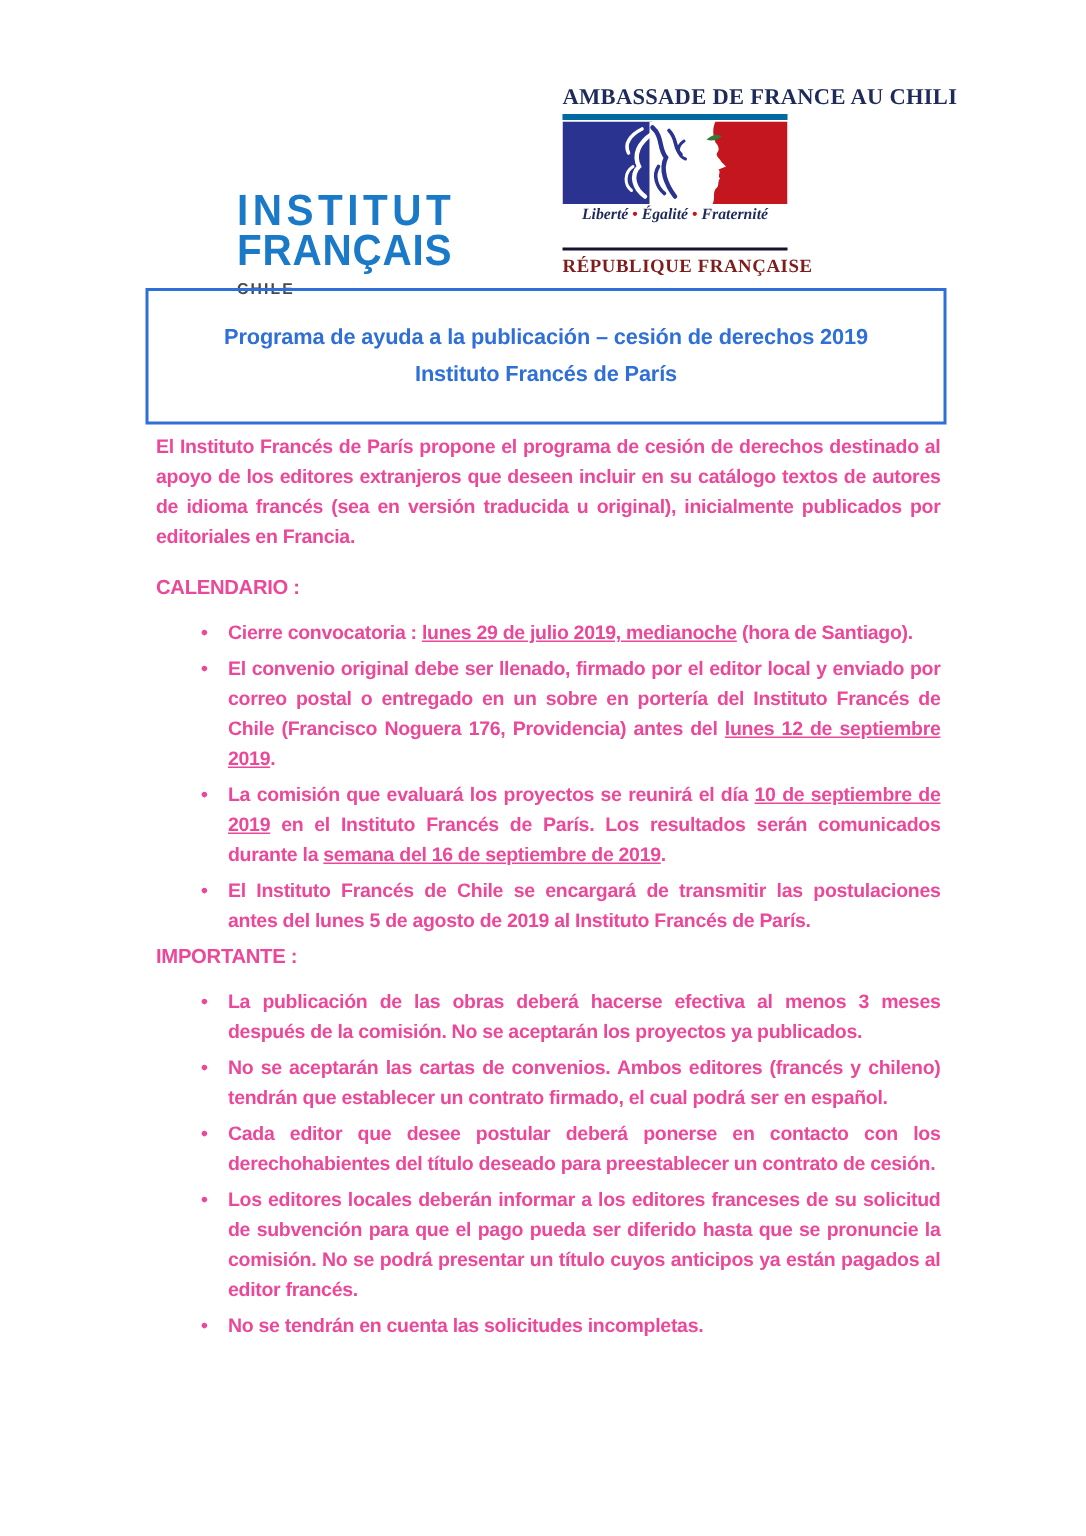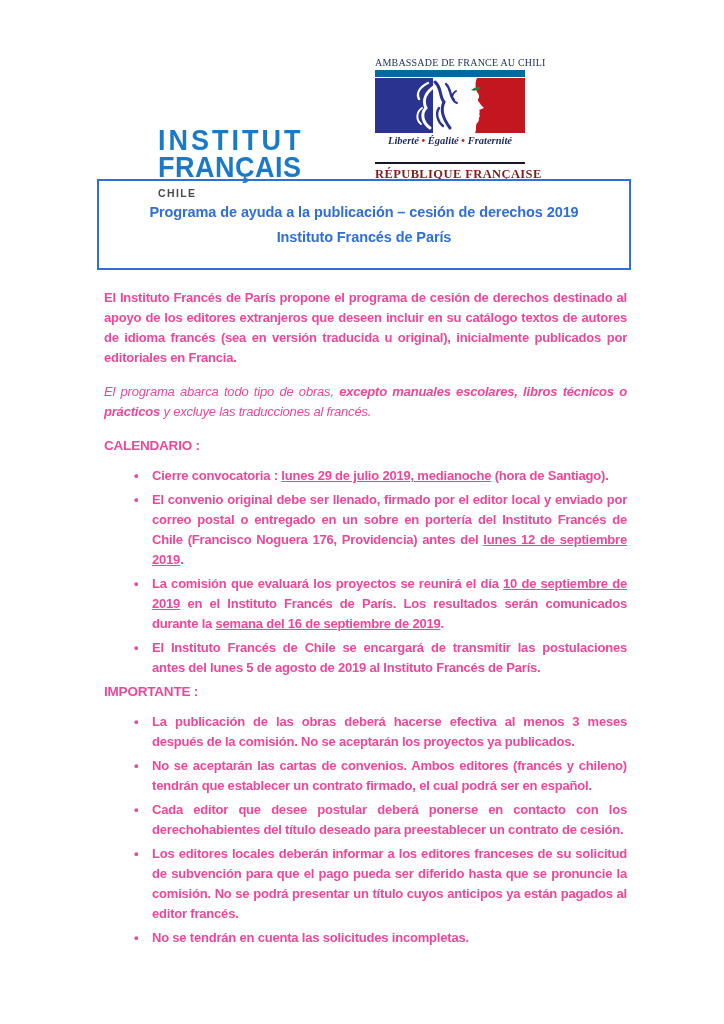--- a/index.html
+++ b/index.html
@@ -17,40 +17,40 @@
   
   .institut-logo { position: absolute; left: 158px; top: 80px; width: 160px; margin-top: 47px; }
   .il-lines { color: #1b7ac8; font-weight: bold; line-height: 25px; transform: scaleY(1.08); transform-origin: top left; }
   .il-line1 { font-size: 27px; letter-spacing: 3px; }
   .il-line2 { font-size: 27px; letter-spacing: 0.5px; }
   .il-country { margin-top: 10px; font-size: 10.5px; font-weight: bold; letter-spacing: 1.4px; color: #4a4a4a; }
 
   .embassy-logo { position: absolute; left: 375px; top: 57px; width: 150px; text-align: center; }
   .emb-title {
     font-family: "Liberation Serif", serif;
-    font-weight: normal; font-size: 10px; letter-spacing: 0.2px;
+    font-weight: bold; font-size: 15px; letter-spacing: 0.2px;
     color: #1e2a5a; white-space: nowrap;
-    padding-bottom: 2px; border-bottom: 7px solid #0369a1;
+    padding-bottom: 2px; border-bottom: 4px solid #0369a1;
   }
   .emb-flag { display: block; width: 150px; height: 55px; margin-top: 1px; }
   .emb-motto {
     font-family: "Liberation Serif", serif; font-style: italic; font-weight: bold;
     font-size: 10.5px; color: #1e2a5a; white-space: nowrap;
     margin-top: 2px; padding-bottom: 16px; border-bottom: 2px solid #14142e;
   }
   .emb-motto .red { color: #c4161e; font-style: normal; }
   .emb-republic {
     font-family: "Liberation Serif", serif; font-weight: bold;
     font-size: 12.5px; letter-spacing: 0.4px; color: #7f1d1d;
     margin-top: 3px; white-space: nowrap;
   }
 
   
   .title-box {
-    position: absolute; left: 97px; top: 179px; width: 534px; height: 91px;
+    position: absolute; left: 97px; top: 192px; width: 534px; height: 91px;
     border: 2px solid #2f6fd8;
     display: flex; flex-direction: column; align-items: center; justify-content: center;
     text-align: center;
   }
   .title-line { color: #2f6fd8; font-weight: bold; font-size: 14.5px; line-height: 25px; letter-spacing: -0.1px; }
 
   
   .content {
     position: absolute; left: 104px; top: 288px; width: 523px;
     font-size: 13px; line-height: 20px; font-weight: bold;
@@ -98,21 +98,20 @@
     <div class="emb-republic">RÉPUBLIQUE FRANÇAISE</div>
   </div>
 
   <div class="title-box">
     <div class="title-line">Programa de ayuda a la publicación – cesión de derechos 2019</div>
     <div class="title-line">Instituto Francés de París</div>
   </div>
 
   <div class="content">
     <p>El Instituto Francés de París propone el programa de cesión de derechos destinado al apoyo de los editores extranjeros que deseen incluir en su catálogo textos de autores de idioma francés (sea en versión traducida u original), inicialmente publicados por editoriales en Francia.</p>
-    <p><span class="it">El programa abarca todo tipo de obras, </span><span class="it b">excepto manuales escolares, libros técnicos o prácticos</span><span class="it"> y excluye las traducciones al francés.</span></p>
 
     <div class="section-heading">CALENDARIO :</div>
     <ul class="bullet-list">
         <li><span>Cierre convocatoria : </span><span class="u">lunes 29 de julio 2019, medianoche</span><span> (hora de Santiago).</span></li>
         <li><span>El convenio original debe ser llenado, firmado por el editor local y enviado por correo postal o entregado en un sobre en portería del Instituto Francés de Chile (Francisco Noguera 176, Providencia) antes del </span><span class="u">lunes 12 de septiembre 2019</span><span>.</span></li>
         <li><span>La comisión que evaluará los proyectos se reunirá el día </span><span class="u">10 de septiembre de 2019</span><span> en el Instituto Francés de París. Los resultados serán comunicados durante la </span><span class="u">semana del 16 de septiembre de 2019</span><span>.</span></li>
         <li><span>El Instituto Francés de Chile se encargará de transmitir las postulaciones antes del lunes 5 de agosto de 2019 al Instituto Francés de París.</span></li>
       </ul>
 
     <div class="section-heading heading-gap">IMPORTANTE :</div>

